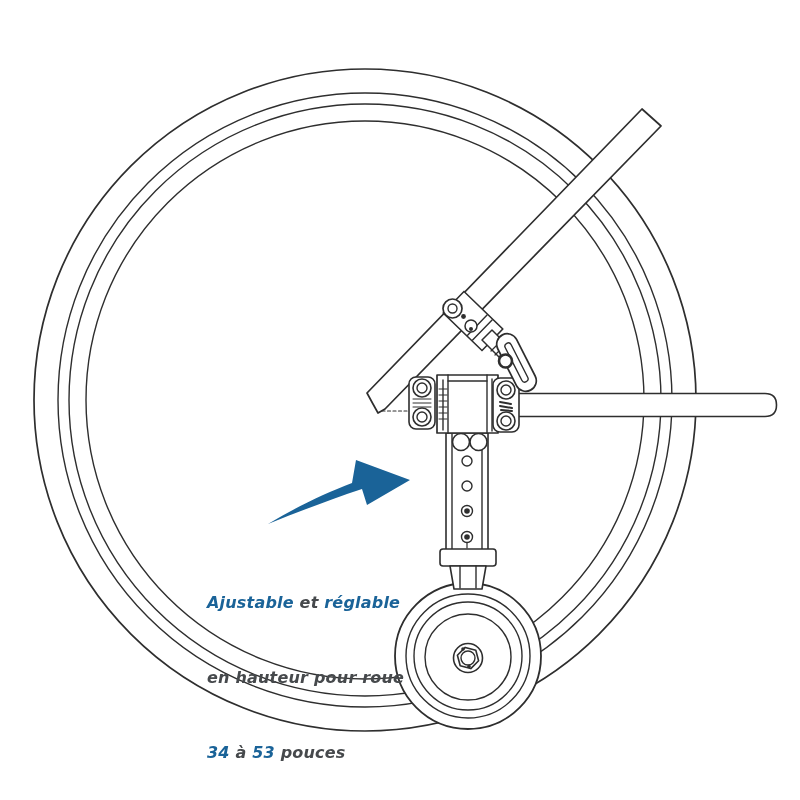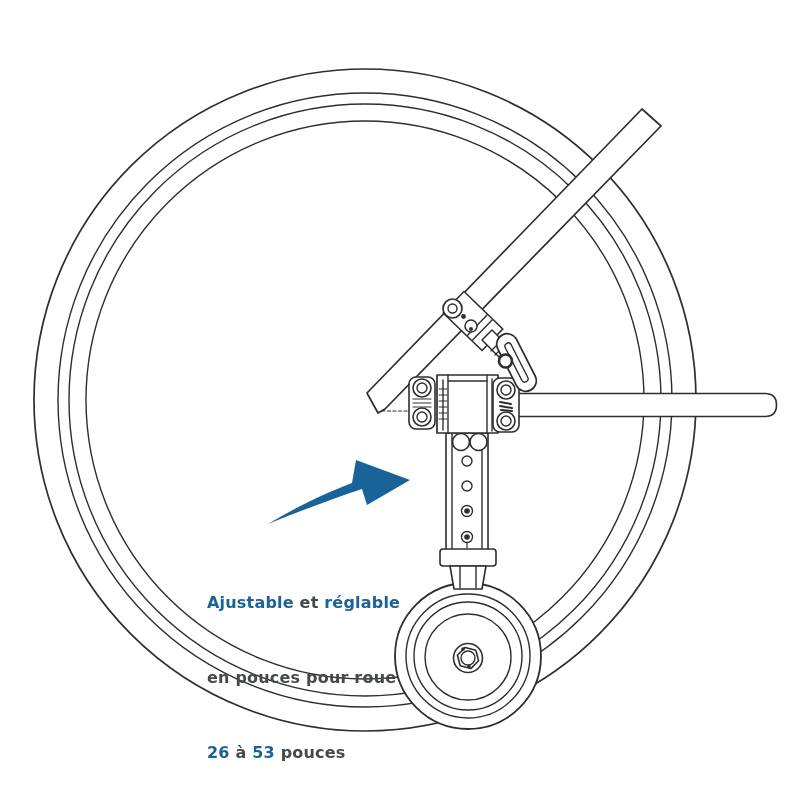--- a/index.html
+++ b/index.html
@@ -1,18 +1,18 @@
 <!DOCTYPE html>
 <html style="--accent_blue: #1a6398; --text_gray: #46494c; --ink: #2e2e2e; --paper: #ffffff;"><head>
 <meta charset="utf-8">
 <style>
   html,body{margin:0;padding:0;background:#ffffff;}
   body{width:800px;height:800px;position:relative;overflow:hidden;
        font-family:"DejaVu Sans","Liberation Sans",sans-serif;}
-  .stage{position:absolute;left:0;top:0;width:800px;height:800px;}
+  .stage{position:absolute;left:0;top:0;width:800px;height:800px;font-style:italic;}
   svg{position:absolute;left:0;top:0;}
   .ink{stroke:var(--ink,#2e2e2e);}
   .caption{position:absolute;left:207px;top:540px;font-size:16px;font-weight:700;
            line-height:25px;letter-spacing:0.2px;white-space:pre;}
   .cap-blue{color:var(--accent_blue,#1a6398);}
   .cap-gray{color:var(--text_gray,#46494c);}
   .arrow-fill{fill:var(--accent_blue,#1a6398);}
 </style>
 </head>
 <body>
@@ -138,16 +138,16 @@
       <rect x="513.2" y="341" width="6.6" height="43" rx="3.3" fill="#ffffff" stroke-width="1.4" transform="rotate(-27 516.5 362.5)"></rect>
       <circle cx="505.5" cy="361" r="6.5" fill="#ffffff" stroke-width="2.6"></circle>
     </g>
 
     <path class="arrow-fill" stroke="none" d="M268 524 C296 507 326 493 352 483 L356 460 L410 480 L367 505 L362 489 C332 499 300 511 268 524 Z"></path>
   </g>
 </svg>
 
 <div class="caption">
   <div><span class="cap-blue">Ajustable</span><span class="cap-gray"> et </span><span class="cap-blue">réglable</span></div>
-  <div><span class="cap-gray">en pouces pour roue</span></div>
-  <div><span class="cap-blue">26</span><span class="cap-gray"> à </span><span class="cap-blue">53</span><span class="cap-gray"> pouces</span></div>
+  <div><span class="cap-gray">en hauteur pour roue</span></div>
+  <div><span class="cap-blue">34</span><span class="cap-gray"> à </span><span class="cap-blue">53</span><span class="cap-gray"> pouces</span></div>
 </div>
 </div>
 
 </body></html>

